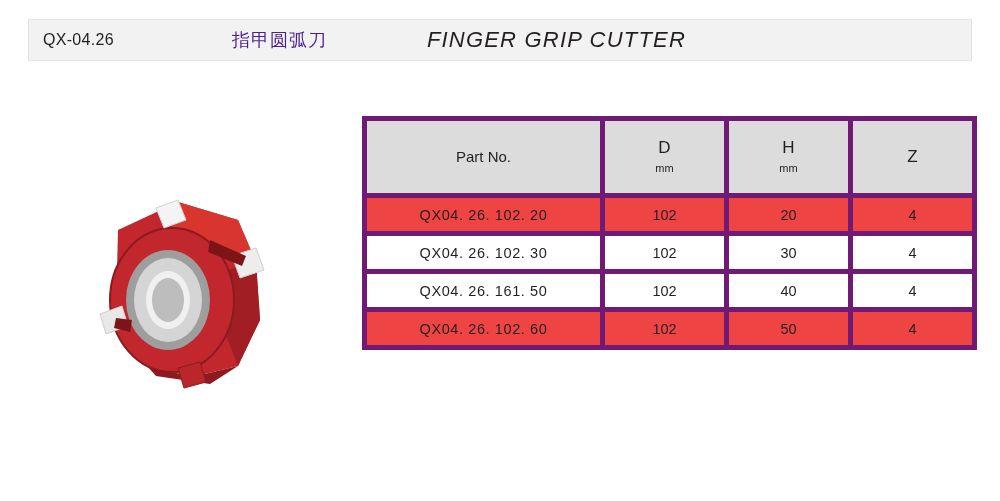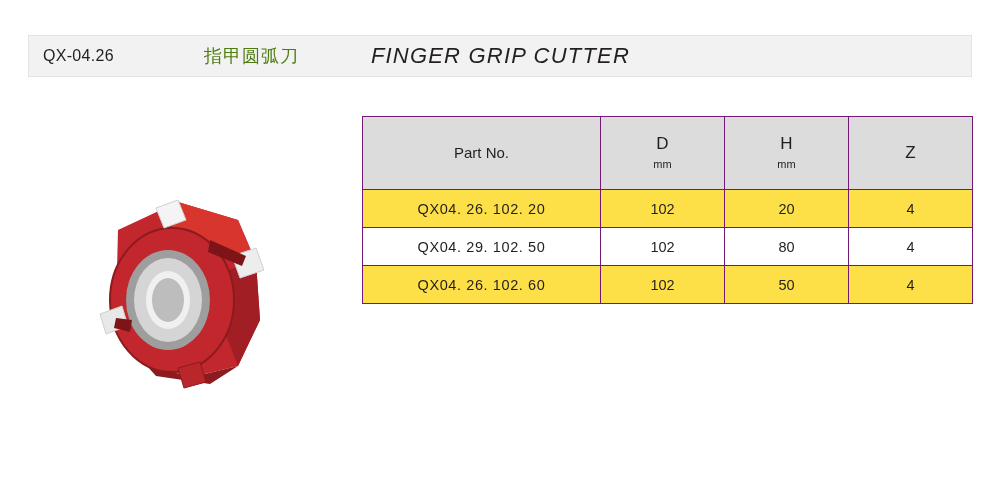--- a/index.html
+++ b/index.html
@@ -13,41 +13,42 @@
     position: relative;
     font-family: "Liberation Sans", sans-serif;
     color: #231f20;
     overflow: hidden;
   }
 
   
   .header-bar {
     position: absolute;
     left: 28px;
-    top: 35px;
+    top: 19px;
     width: 944px;
     height: 42px;
     background: #f2f2f2;
     border: 1px solid #e2e2e2;
     display: flex;
     align-items: center;
     box-sizing: border-box;
+    gap: 28px;
   }
   .header-code {
     margin-left: 14px;
     font-size: 16px;
     letter-spacing: 0.3px;
     color: #231f20;
     white-space: nowrap;
   }
   .header-cn {
     margin-left: 90px;
     font-size: 18px;
     letter-spacing: 1px;
-    color: #4d7c0f;
+    color: #4c1d95;
     white-space: nowrap;
   }
   .header-en {
     margin-left: 72px;
     font-size: 22px;
     letter-spacing: 1.2px;
     color: #231f20;
     white-space: nowrap;
     font-style: italic;
   }
@@ -71,21 +72,21 @@
     border-collapse: collapse;
     table-layout: fixed;
   }
   .spec-table col.c-part { width: 238px; }
   .spec-table col.c-d    { width: 124px; }
   .spec-table col.c-h    { width: 124px; }
   .spec-table col.c-z    { width: 124px; }
 
   .spec-table th,
   .spec-table td {
-    border: 1px solid #701a75;
+    border: 5px solid #701a75;
     text-align: center;
     font-size: 14.5px;
     color: #231f20;
     font-weight: normal;
     padding: 0;
   }
   .spec-table thead th {
     height: 72px;
     background: #dcdcdc;
     font-size: 15px;
@@ -102,21 +103,21 @@
     line-height: 1.3;
     margin-top: 4px;
   }
   .head-single {
     display: block;
     font-size: 15px;
     line-height: 1.1;
   }
   .spec-table tbody tr { height: 38px; }
   .spec-table tbody tr.odd td  { background: #ffffff; }
-  .spec-table tbody tr.even td { background: #fde047; }
+  .spec-table tbody tr.even td { background: #ef4444; }
   .part-cell { letter-spacing: 0.6px; }
 </style>
 </head>
 <body>
 
 <div class="header-bar">
   <span class="header-code">QX-04.26</span>
   <span class="header-cn">指甲圆弧刀</span>
   <span class="header-en">FINGER  GRIP  CUTTER</span>
 </div>
@@ -176,23 +177,29 @@
     </tr>
   </thead>
   <tbody>
     <tr class="even">
       <td class="part-cell">QX04. 26. 102. 20</td>
       <td>102</td>
       <td>20</td>
       <td>4</td>
     </tr>
     <tr class="odd">
-      <td class="part-cell">QX04. 29. 102. 50</td>
-      <td>102</td>
-      <td>80</td>
+      <td class="part-cell">QX04. 26. 102. 30</td>
+      <td>102</td>
+      <td>30</td>
+      <td>4</td>
+    </tr>
+    <tr class="odd">
+      <td class="part-cell">QX04. 26. 161. 50</td>
+      <td>102</td>
+      <td>40</td>
       <td>4</td>
     </tr>
     <tr class="even">
       <td class="part-cell">QX04. 26. 102. 60</td>
       <td>102</td>
       <td>50</td>
       <td>4</td>
     </tr>
   </tbody>
 </table>

